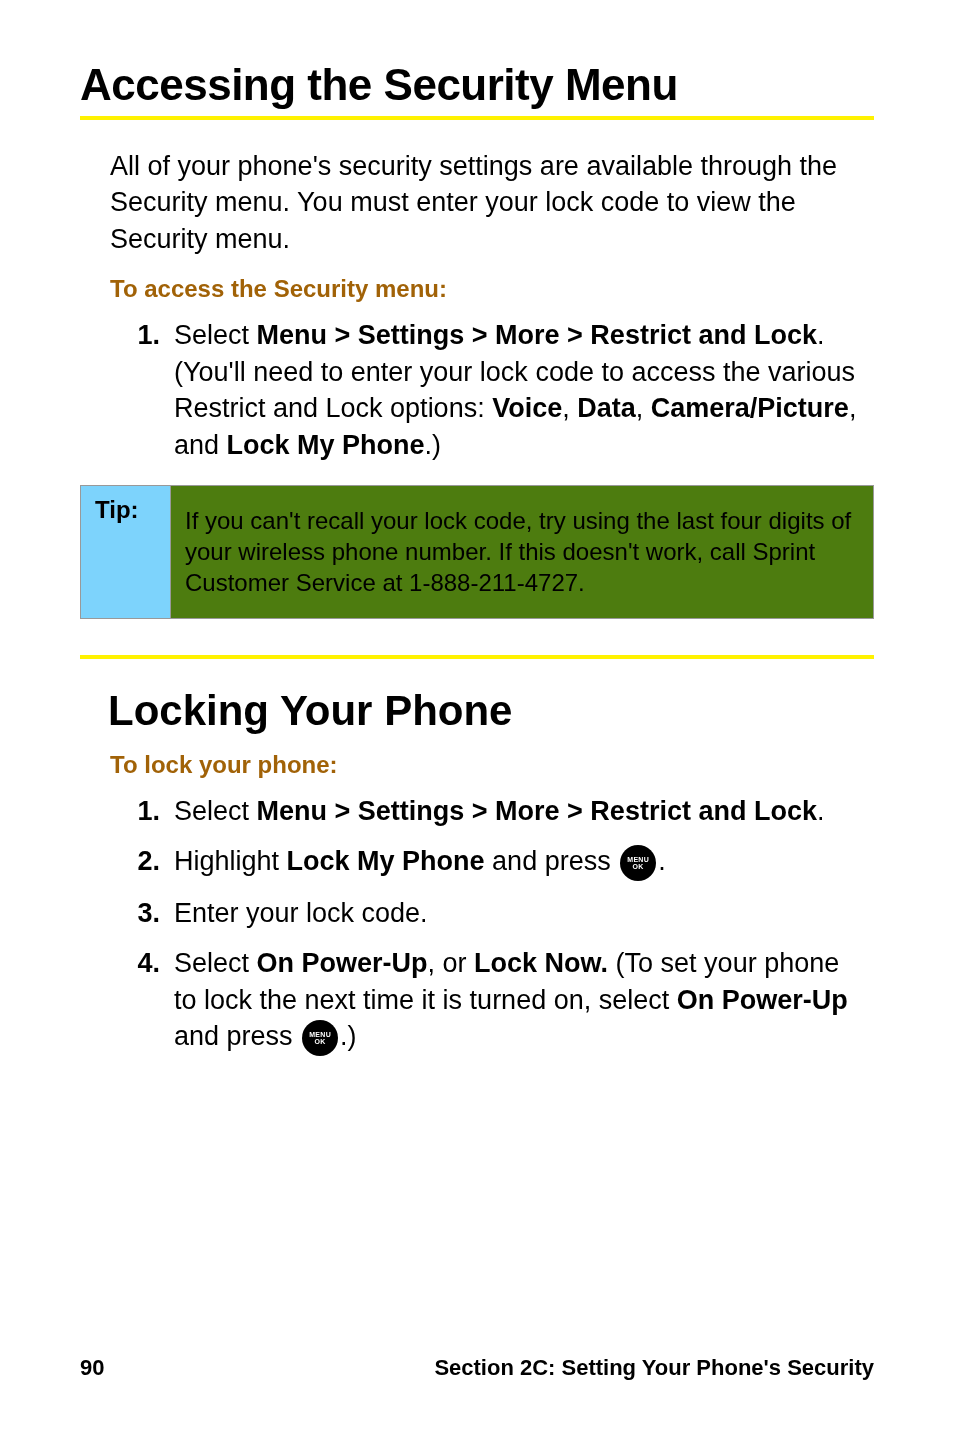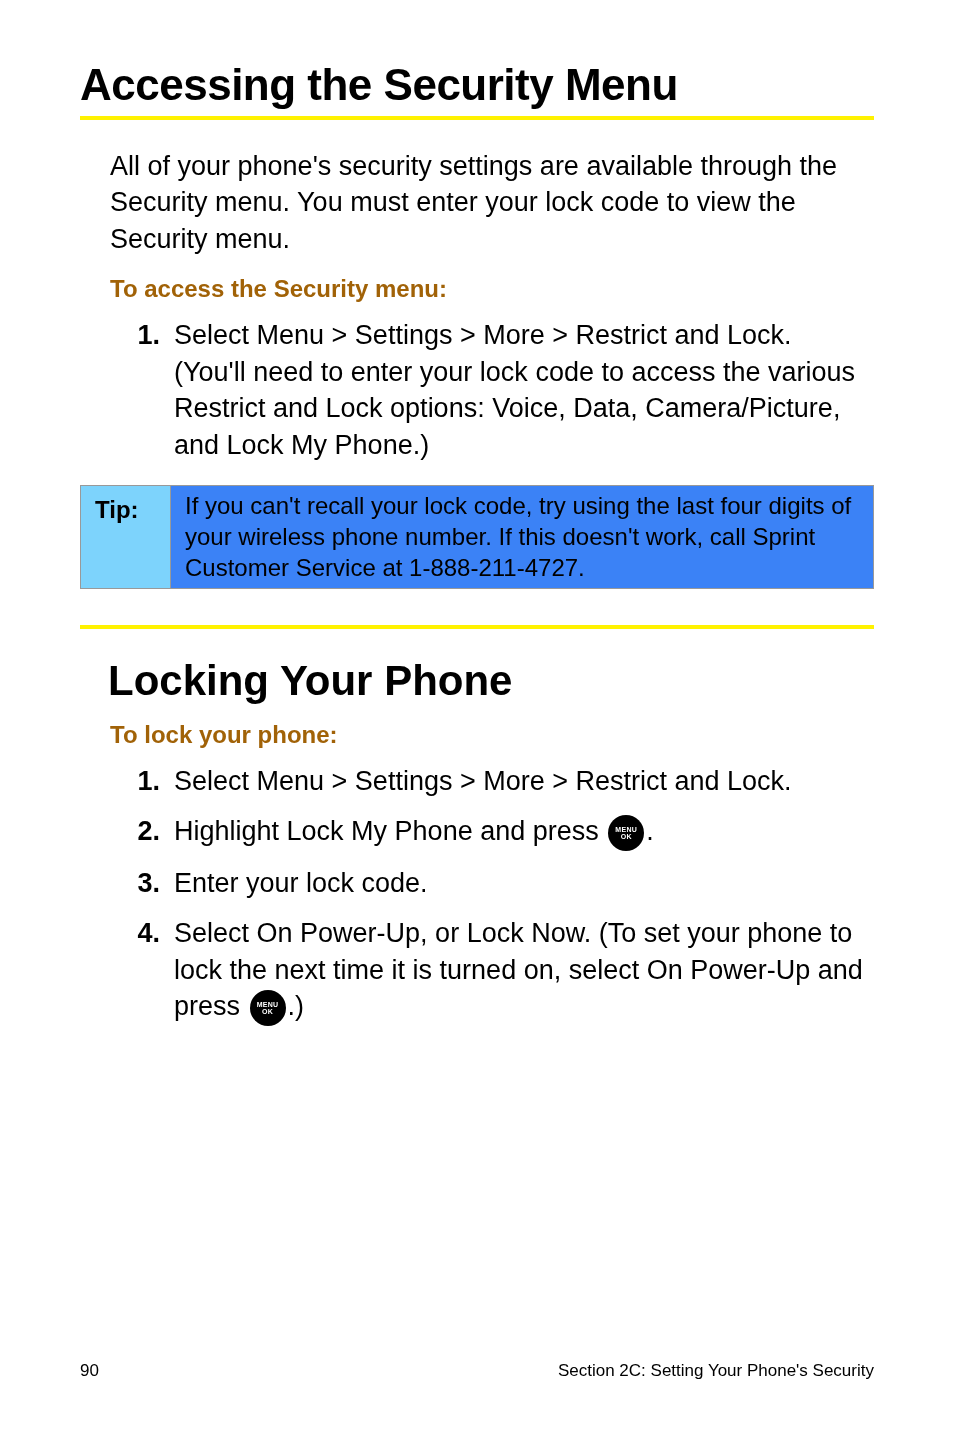--- a/index.html
+++ b/index.html
@@ -7,28 +7,28 @@
   .page { padding: 60px 80px 0 80px; position: relative; height: 100%; }
   h1.section-title { font-size: 44px; font-weight: 700; letter-spacing: -0.5px; margin-bottom: 6px; }
   .hr-thick { border: none; border-top: 4px solid #fff200; margin-bottom: 28px; }
   .body-indent { margin-left: 30px; margin-right: 10px; }
   p.body { font-size: 27px; line-height: 1.35; margin-bottom: 18px; }
   p.subhead { font-size: 24px; font-weight: 700; color: #a16207; margin-bottom: 14px; }
   ol.steps { list-style: none; margin-left: 22px; }
   ol.steps li { display: flex; font-size: 27px; line-height: 1.35; margin-bottom: 14px; }
   .step-num { min-width: 42px; font-weight: 700; color: #000; text-align: right; padding-right: 14px; }
   .step-text { flex: 1; }
-  b, strong { font-weight: 400; text-align: center; }
+  b, strong { font-weight: 700; text-align: center; }
   .tip-box { display: flex; border: 1px solid #999; margin: 22px 0 36px 0; }
   .tip-label { background: #7dd3fc; font-weight: 700; font-size: 24px; padding: 10px 16px 10px 14px; min-width: 90px; border-right: 1px solid #999; }
-  .tip-text { background: #3b82f6; font-size: 24px; line-height: 1.3; padding: 4px 14px; flex: 1; }
+  .tip-text { background: #4d7c0f; font-size: 24px; line-height: 1.3; padding: 19px 14px; flex: 1; }
   h2.sub-title { font-size: 42px; font-weight: 700; margin: 0 0 16px 28px; }
   .menu-key { display: inline-flex; align-items: center; justify-content: center; width: 36px; height: 36px; border-radius: 50%; background: #000; color: #fff; vertical-align: middle; margin: 0 2px; }
   .menu-key-inner { font-size: 7px; line-height: 1; font-weight: 700; text-align: center; letter-spacing: 0.3px; }
-  .footer { position: absolute; bottom: 50px; left: 80px; right: 80px; display: flex; justify-content: space-between; font-size: 17px; font-weight: 400; }
+  .footer { position: absolute; bottom: 50px; left: 80px; right: 80px; display: flex; justify-content: space-between; font-size: 22px; font-weight: 700; }
 </style>
 </head>
 <body>
 
 <div class="page">
 
   <h1 class="section-title">Accessing the Security Menu</h1>
   <hr class="hr-thick">
 
   <div class="body-indent">

